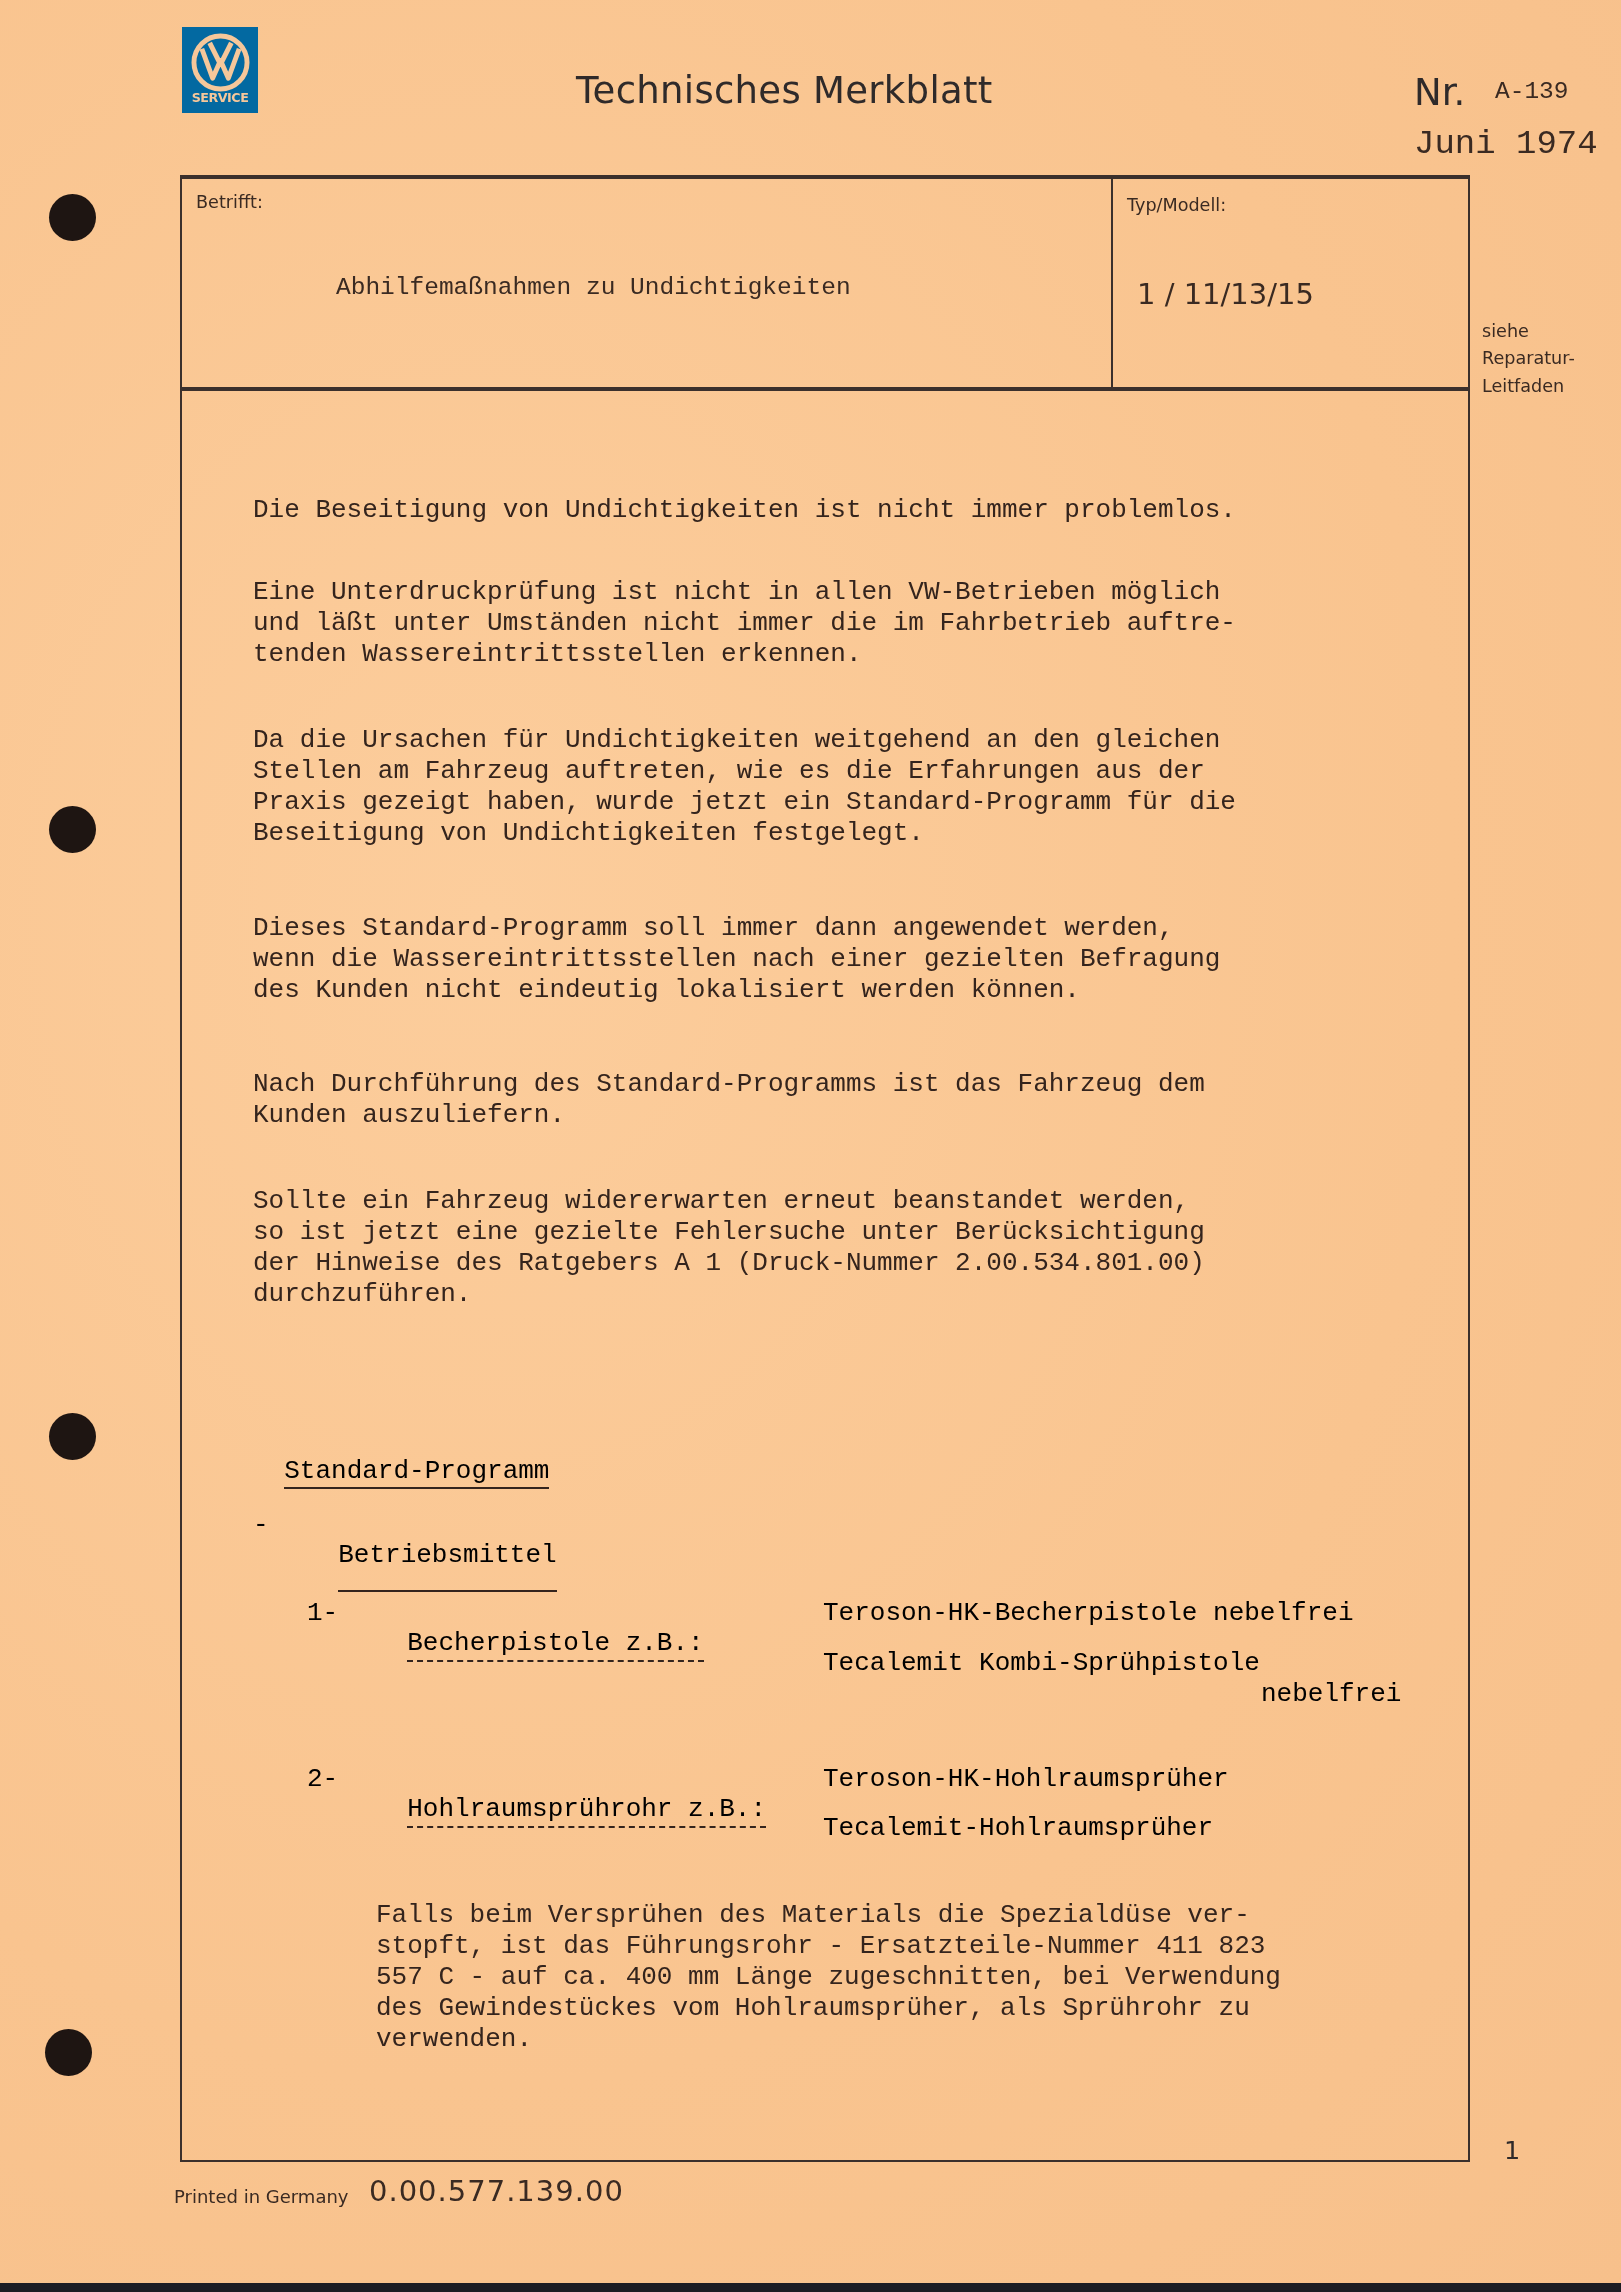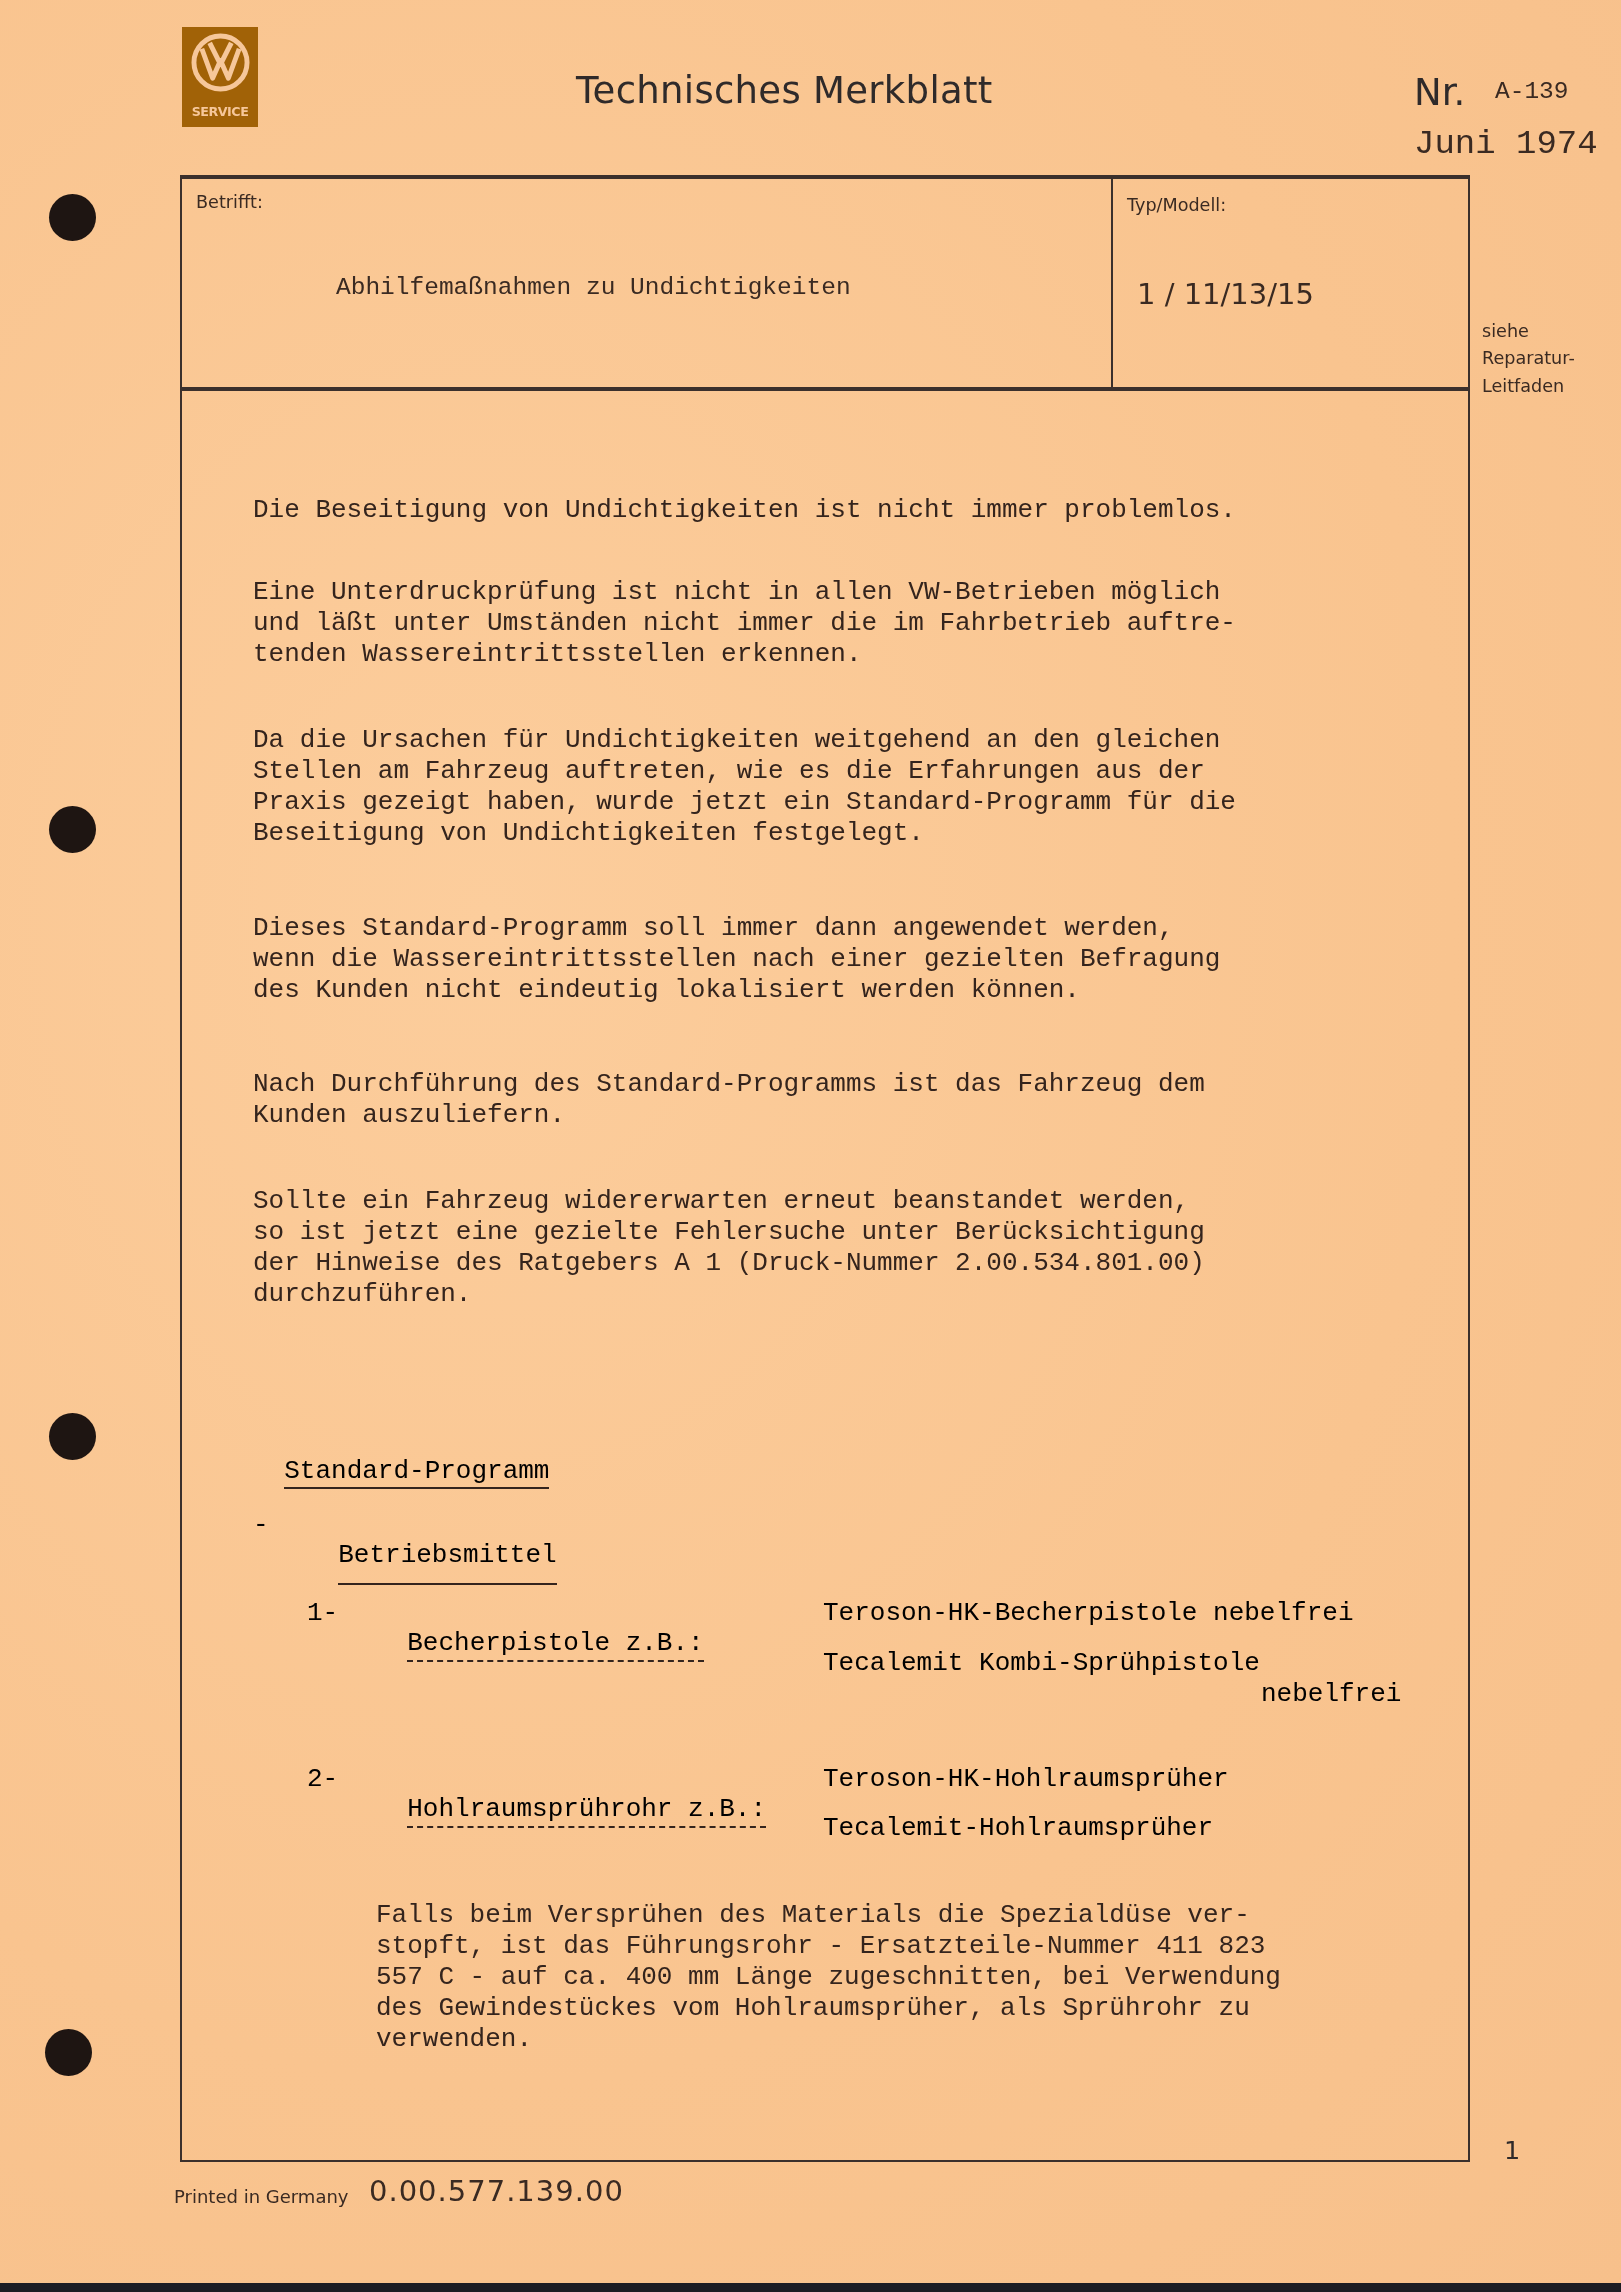--- a/index.html
+++ b/index.html
@@ -8,21 +8,21 @@
     background: #fbc896;
     background-image: radial-gradient(ellipse at 30% 40%, #fccd9c 0%, #f9c48f 60%, #f7c08b 100%);
     color: #3a2a22;
   }
   .sans { font-family: "DejaVu Sans", sans-serif; margin-top: 6px; }
   .mono { font-family: "Liberation Mono", "DejaVu Sans Mono", monospace; }
   .abs { position: absolute; }
 
   .hole { position: absolute; width: 47px; height: 47px; border-radius: 50%; background: #1e1512; }
 
-  .logo { left: 182px; top: 27.4px; width: 76px; height: 100px; background: #a16207; }
+  .logo { left: 182px; top: 27.4px; width: 76px; height: 86px; background: #0369a1; }
   .logo svg { position: absolute; left: 8.8px; top: 5.9px; }
   .logo .svc { position: absolute; left: 0; right: 0; bottom: 8.8px; text-align: center; color: #f6c79a;
      font-family: "DejaVu Sans", sans-serif; font-size: 12.7px; font-weight: bold; letter-spacing: -0.5px; }
 
   .title { left: 576px; top: 63px; font-size: 37px; color: #2f2a2a; letter-spacing: 0.3px; }
   .nr-label { left: 1414px; top: 65px; font-size: 37px; color: #2f2a2a; }
   .nr-value { left: 1495px; top: 78px; font-size: 24.5px; color: #3a2a22; }
   .date { left: 1414px; top: 125px; font-size: 34px; color: #3a2a22; }
 
   .box { position: absolute; left: 180px; top: 176px; width: 1286px; height: 1984px;
@@ -35,21 +35,21 @@
   .betrifft-label { left: 196px; top: 186px; }
   .typ-label { left: 1127px; top: 189px; }
   .subject { left: 336px; top: 274px; font-size: 24.5px; }
   .typ-value { left: 1137px; top: 271px; font-size: 29px; color: #3a2a22; }
   .side-note { left: 1482px; top: 312px; font-size: 17.6px; line-height: 27.4px; color: #3a2a22; }
 
   .para { position: absolute; left: 253px; font-size: 26px; line-height: 31px; white-space: pre; color: #34241d; }
 
   .heading { position: absolute; font-size: 26px; white-space: pre; color: #000000; }
   .dbl-under { border-bottom: 2.9px double #34241d; padding-bottom: 1px; }
-  .sol-under { border-bottom: 2.9px solid #34241d; padding-bottom: 13px; }
+  .sol-under { border-bottom: 2.9px solid #34241d; padding-bottom: 20px; }
   .dash-under { border-bottom: 2.9px dashed #34241d; padding-bottom: 2px; }
 
   .page-num { left: 1504px; top: 2129px; font-size: 25.5px; color: #2f2a2a; }
   .printed { left: 174px; top: 2180px; font-size: 18px; color: #3a2a22; }
   .doc-num { left: 369px; top: 2168px; font-size: 29px; color: #3a2a22; letter-spacing: 1px; }
 
   .bottom-strip { position: absolute; left: 0; right: 0; bottom: 0; height: 9.8px; background: #1d1d24; }
 </style>
 </head>
 <body>

